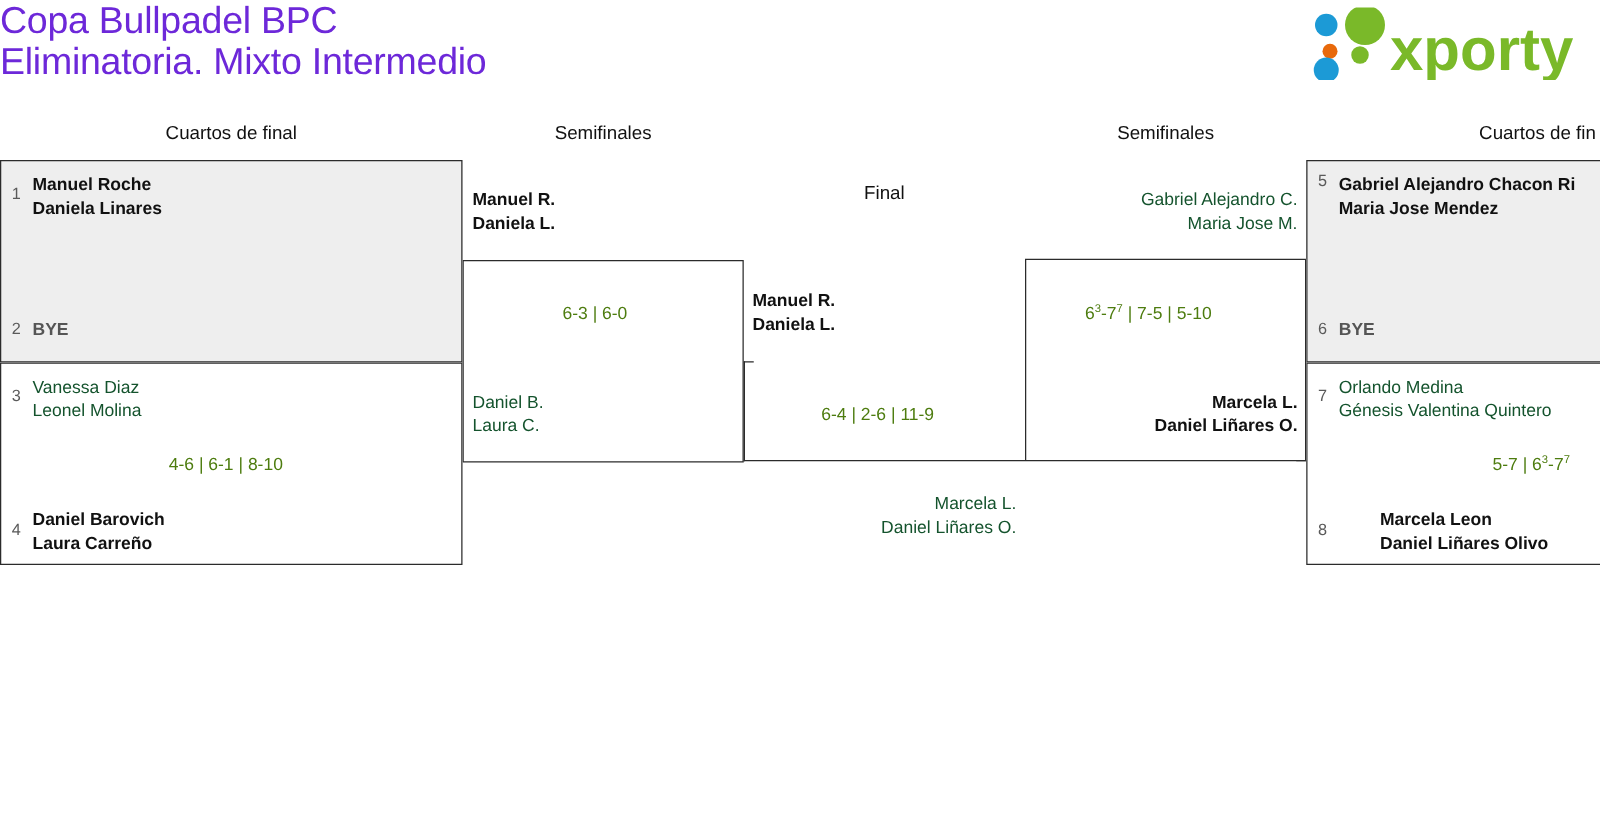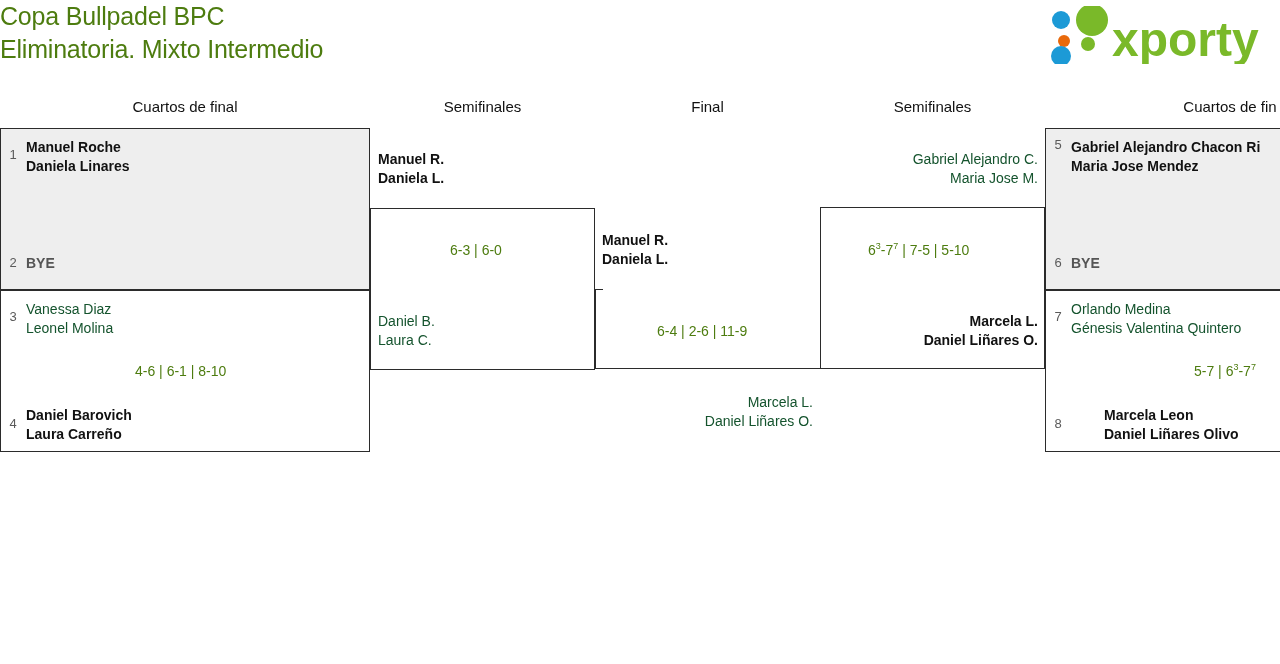--- a/index.html
+++ b/index.html
@@ -18,24 +18,24 @@
   }
 
   
   #title-block {
     position: absolute;
     left: 0px;
     top: 0px;
     width: 700px;
   }
   .title-line {
-    font-size: 25px;
+    font-size: 30px;
     line-height: 33px;
     font-weight: 400;
-    color: #4d7c0f;
+    color: #6d28d9;
     letter-spacing: -0.2px;
     white-space: nowrap;
   }
 
   
   #brand-logo {
     position: absolute;
     left: 1050px;
     top: 6px;
     width: 230px;
@@ -49,21 +49,21 @@
     position: absolute;
     top: 96px;
     font-size: 15px;
     line-height: 22px;
     color: #111111;
     text-align: center;
     white-space: nowrap;
   }
   #round-qf-left   { left: 0px;    width: 370px; }
   #round-sf-left   { left: 370px;  width: 225px; }
-  #round-final     { left: 595px;  width: 225px; }
+  #round-final     { left: 595px;  width: 225px; margin-top: 48px; }
   #round-sf-right  { left: 820px;  width: 225px; }
   #round-qf-right  { left: 1045px; width: 370px; text-align: center; }
 
   
   .mbox {
     position: absolute;
     box-sizing: border-box;
     border: 1px solid #2b2b2b;
   }
   .mbox.bye   { background: #eeeeee; }

